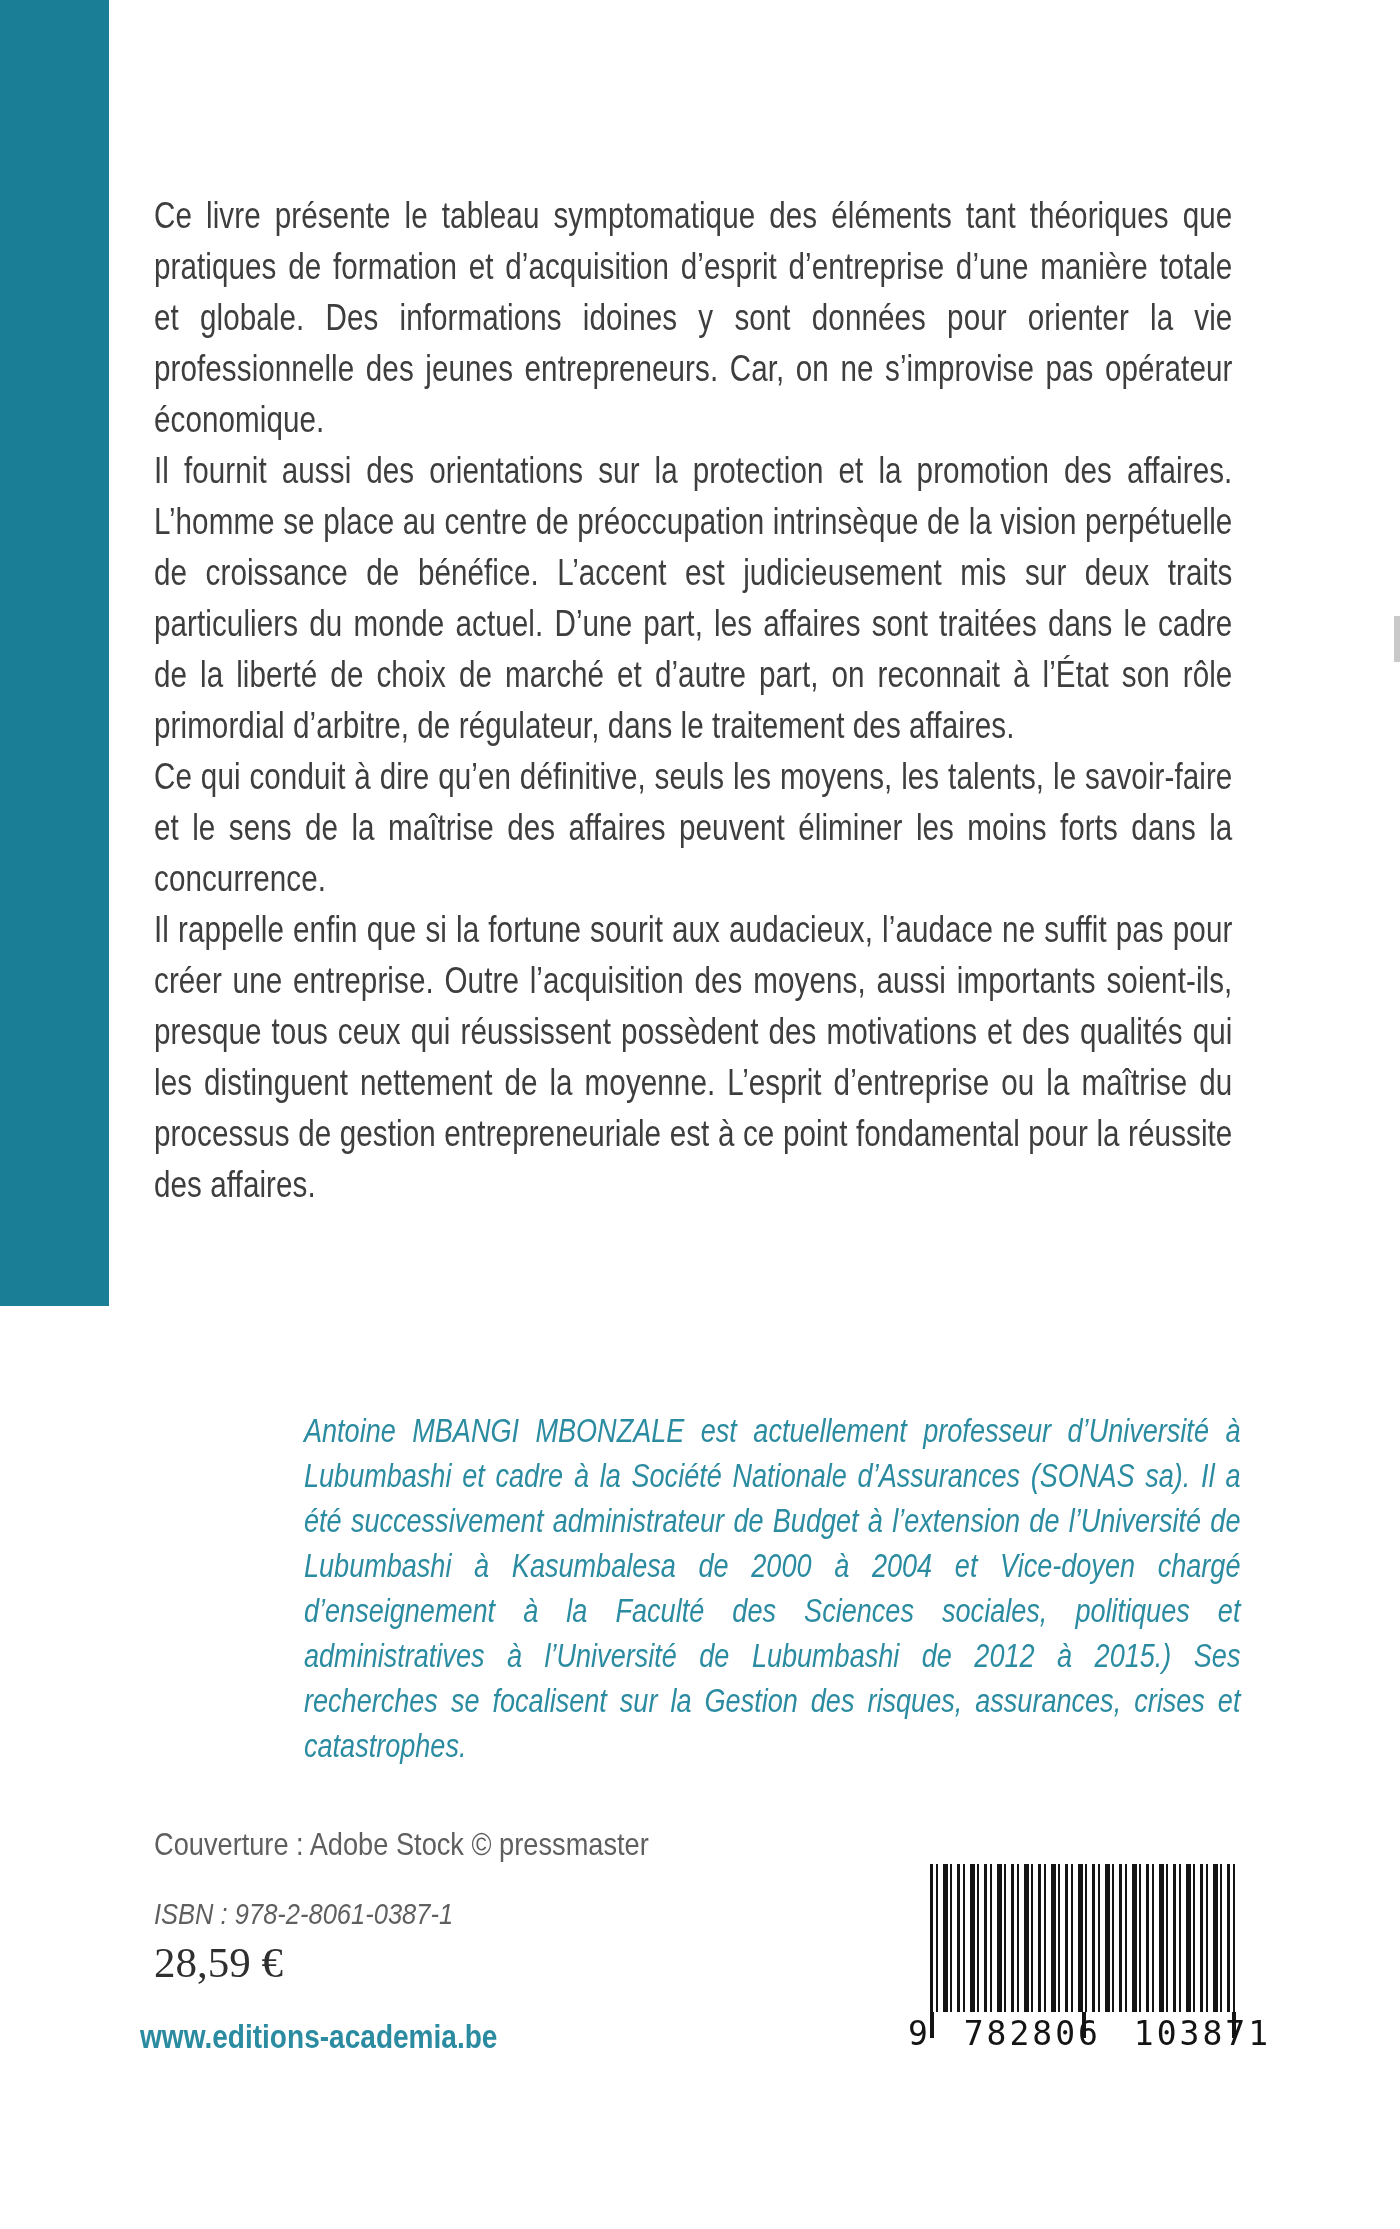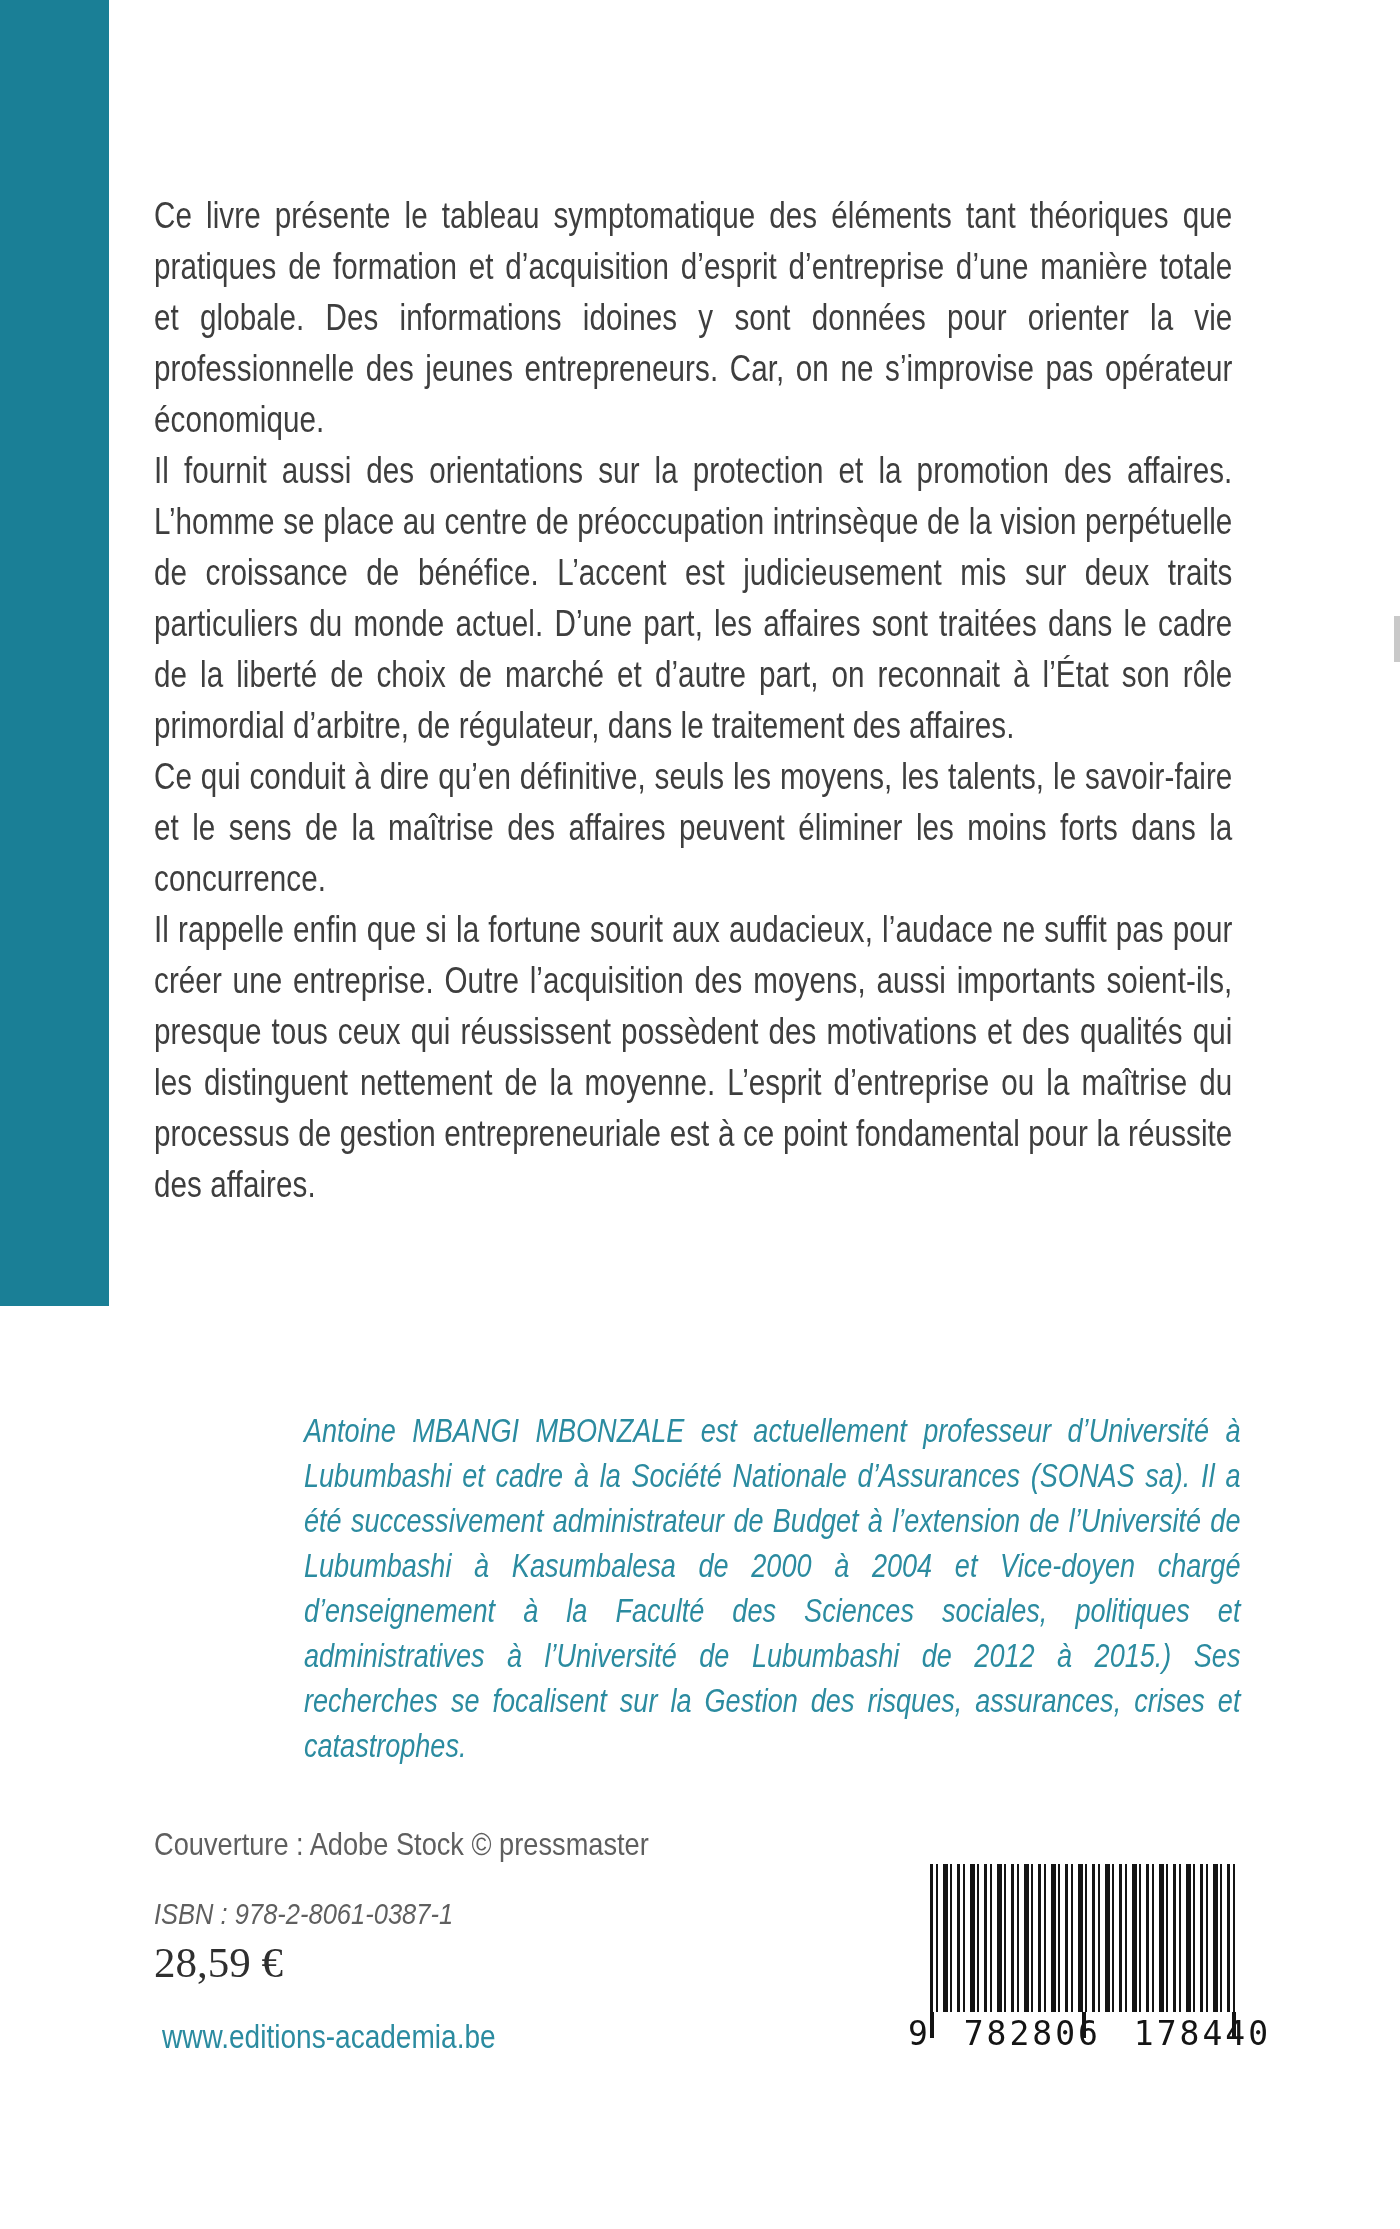--- a/index.html
+++ b/index.html
@@ -91,24 +91,25 @@
   .price {
     position: absolute;
     left: 154px;
     top: 1938px;
     font-family: "Liberation Serif", serif;
     font-size: 43px;
     color: #2f2f2f;
   }
   .website {
     position: absolute;
-    left: 162px;
+    left: 140px;
     top: 2018px;
     font-size: 33px;
     color: #2b8ba0;
+    font-weight: bold;
   }
 
   
   .barcode {
     position: absolute;
     left: 908px;
     top: 1864px;
     width: 328px;
     height: 192px;
   }
@@ -176,14 +177,14 @@
 
 <div class="website">
   <span class="cond">www.editions-academia.be</span>
 </div>
 
 <div class="barcode">
   <div class="barcode-bars"></div>
   <span class="barcode-guard guard-left"></span>
   <span class="barcode-guard guard-middle"></span>
   <span class="barcode-guard guard-right"></span>
-  <div class="barcode-digits">9 782806 178440</div>
+  <div class="barcode-digits">9 782806 103871</div>
 </div>
 
 </body></html>

